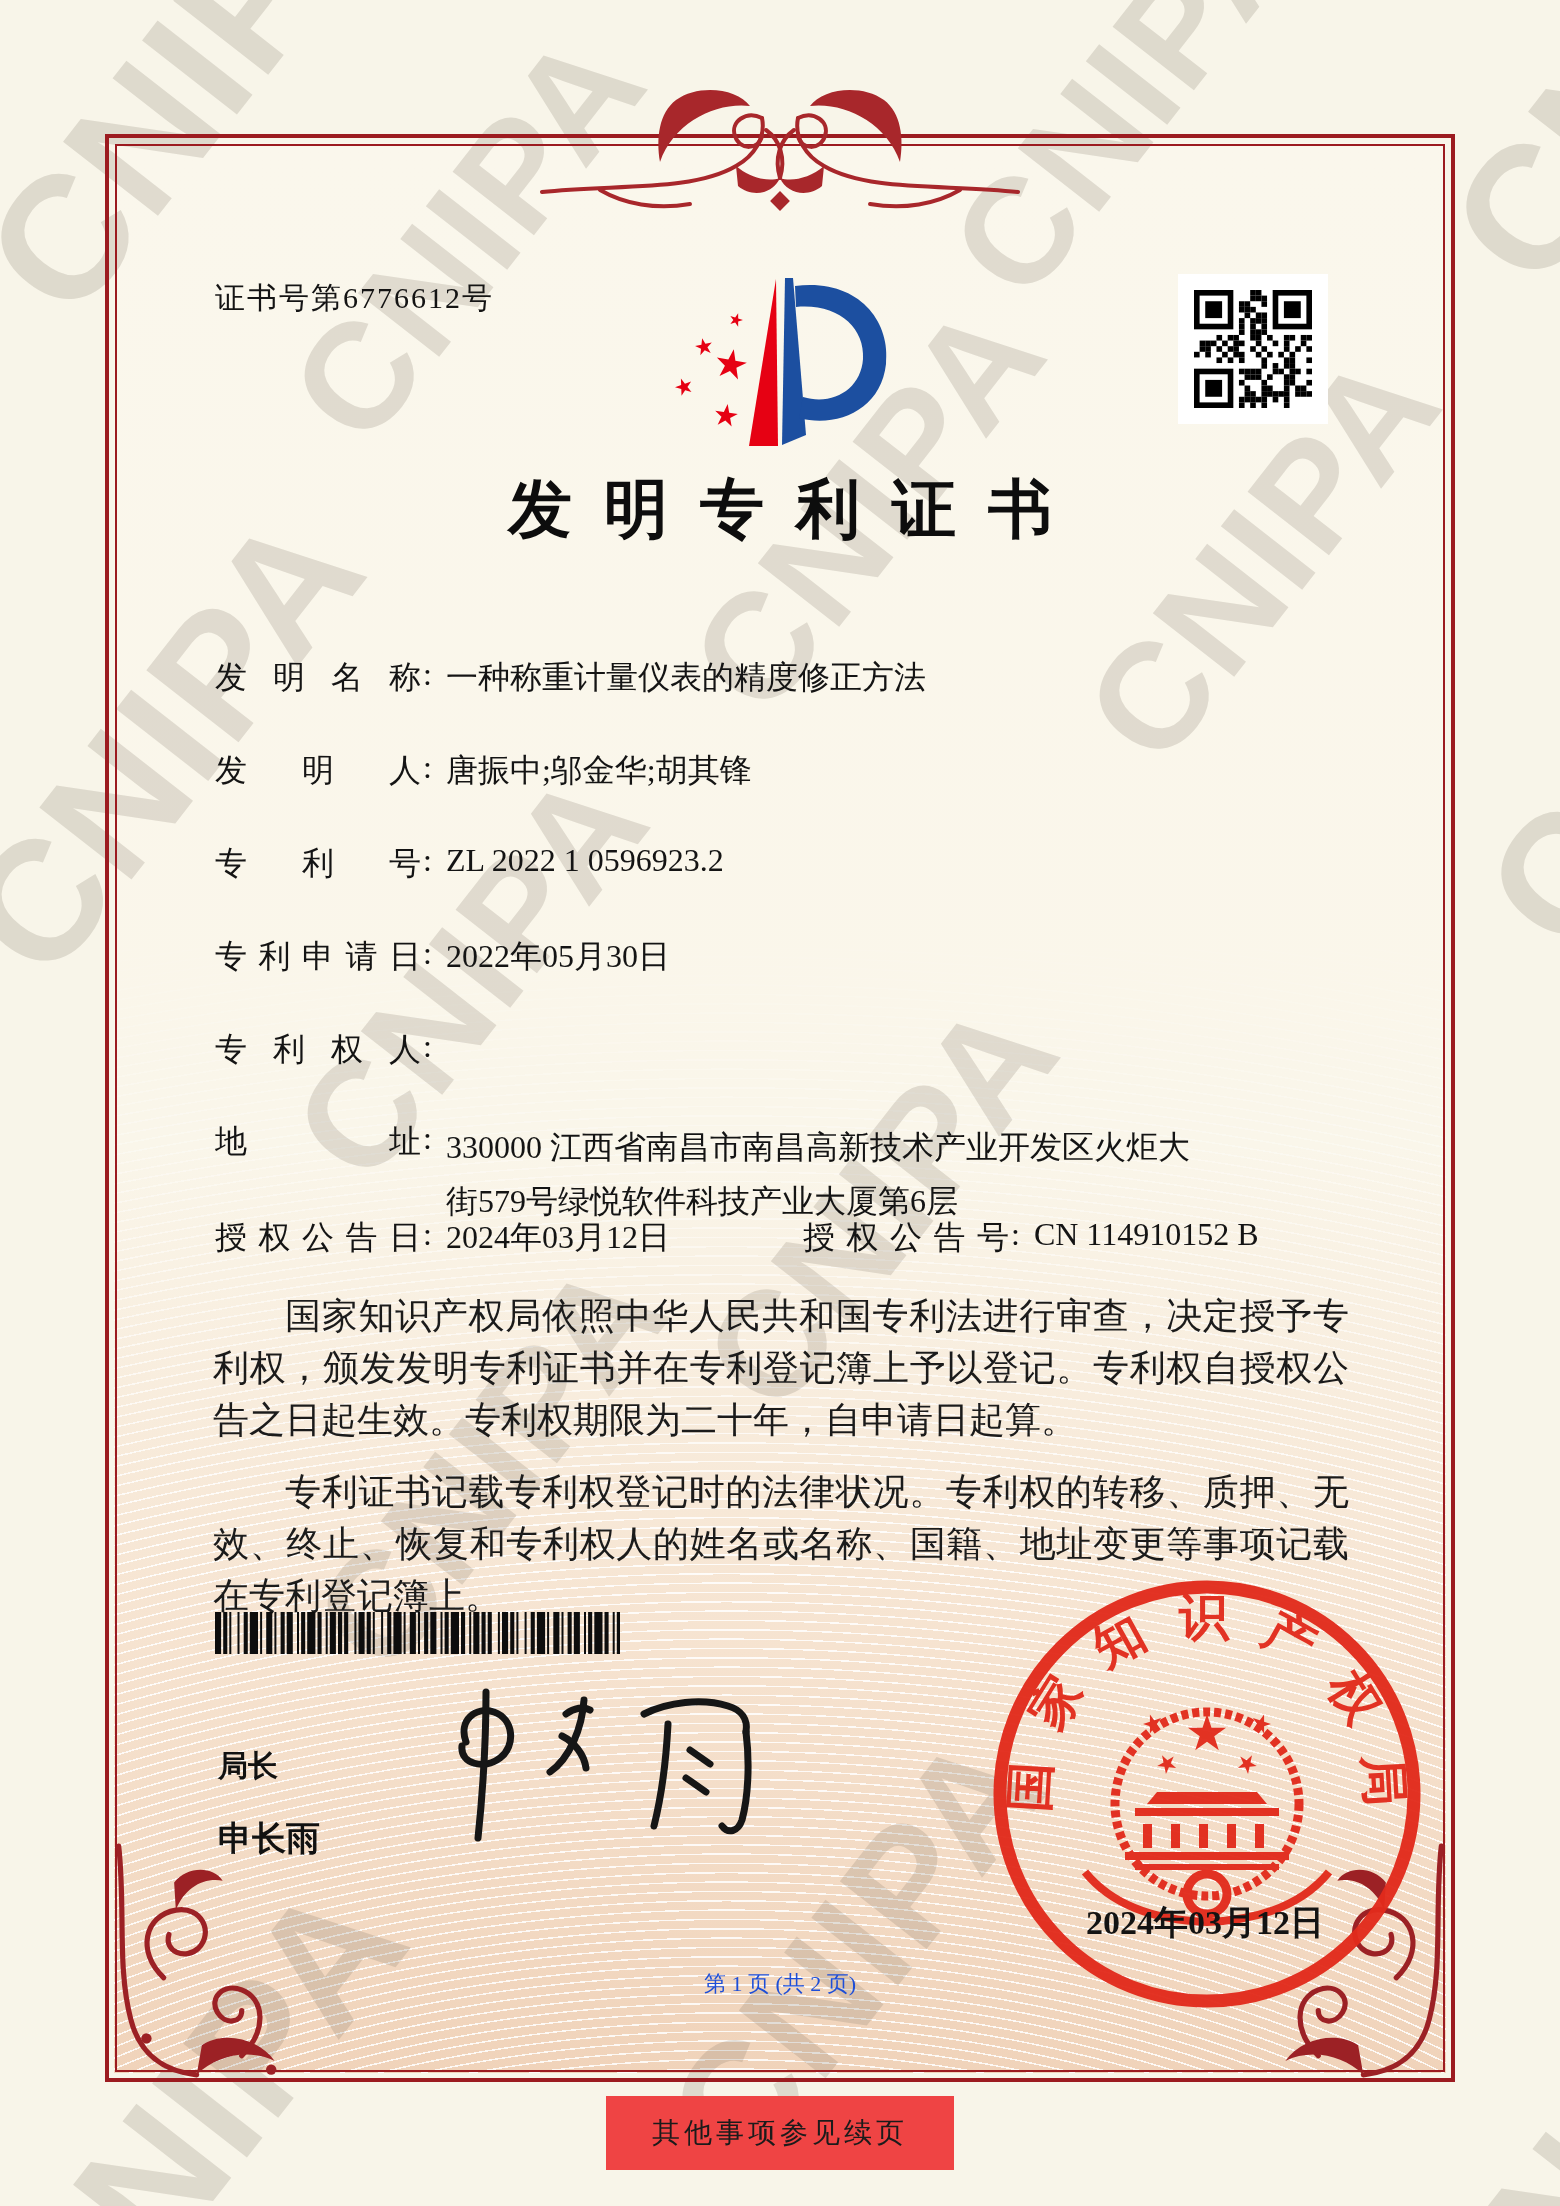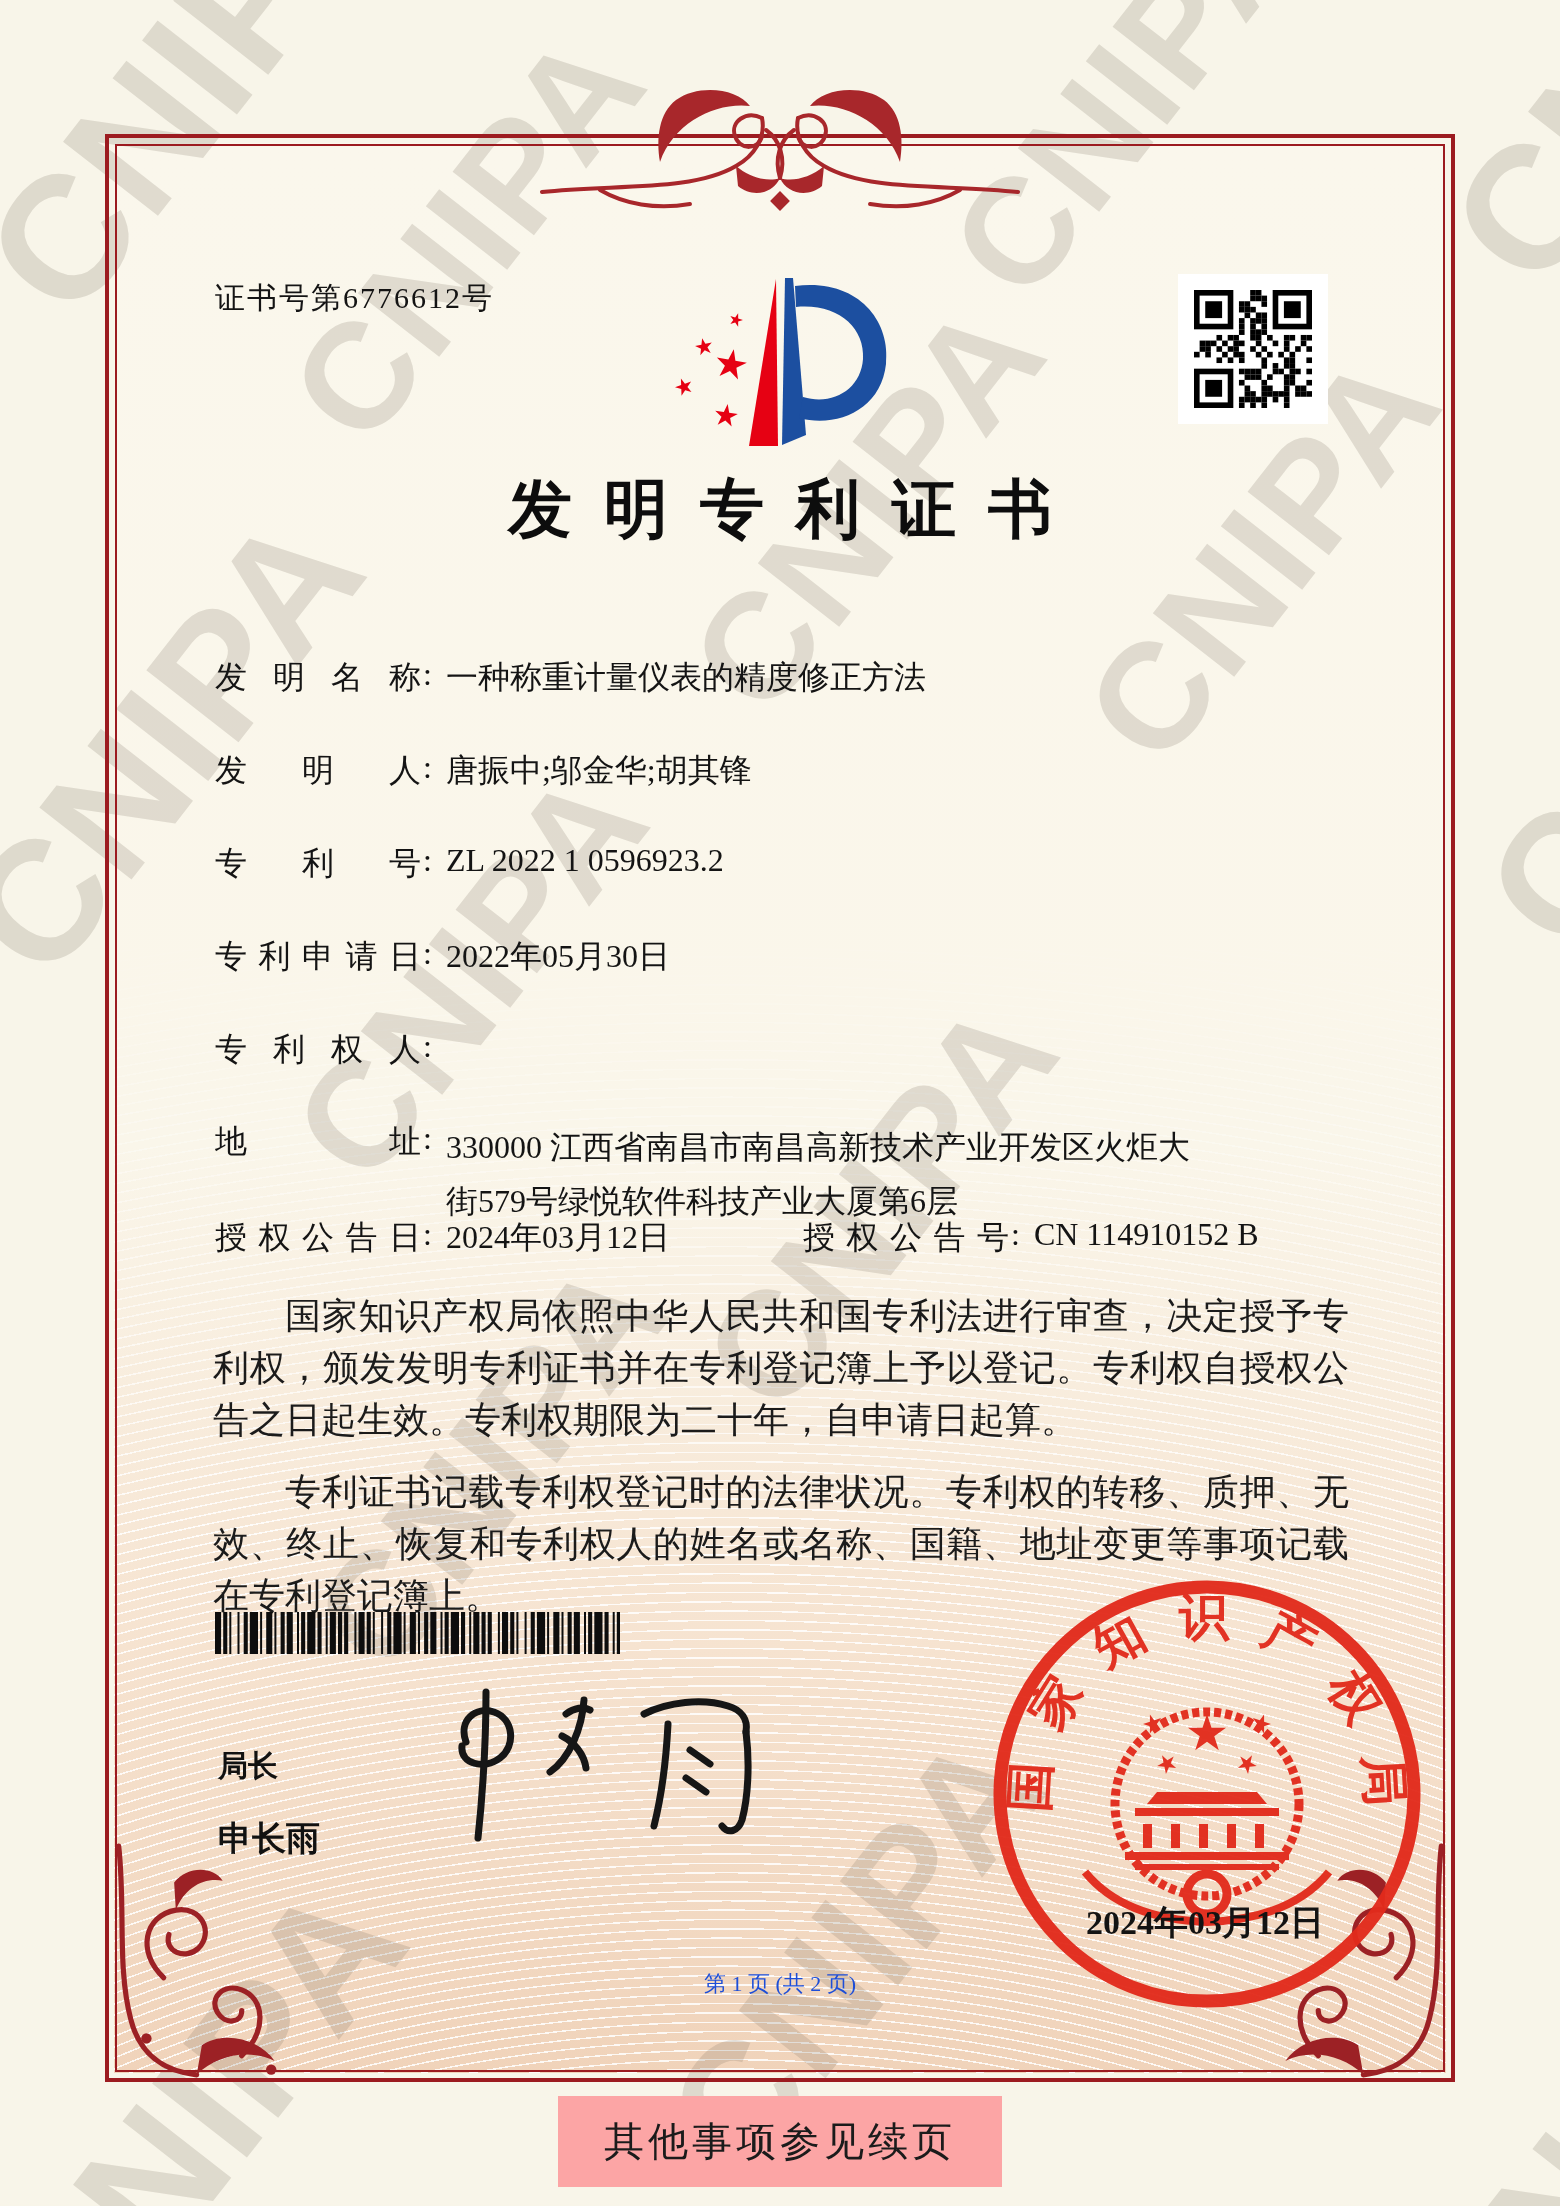--- a/index.html
+++ b/index.html
@@ -64,21 +64,21 @@
      font-family:"Liberation Sans","DejaVu Sans",sans-serif;font-weight:bold;font-size:30px;color:#111;}
   .sig-name{position:absolute;left:218px;top:1816px;z-index:5;
      font-family:"Liberation Sans","DejaVu Sans",sans-serif;font-weight:bold;font-size:34px;color:#111;text-align:center;}
   .signature{position:absolute;left:398px;top:1680px;z-index:5;}
   .seal{position:absolute;left:985px;top:1572px;z-index:5;}
   .seal-date{position:absolute;left:1062px;top:1900px;width:286px;text-align:center;z-index:6;
      font-size:34px;font-weight:bold;color:#131313;letter-spacing:0px;}
   .page-info{position:absolute;left:0;top:1969px;width:100%;text-align:center;z-index:5;font-size:22px;color:#1d4ed8;}
   .cont-note{
     position:absolute;left:50%;transform:translateX(-50%);top:2096px;z-index:5;
-    background:#fca5a5;padding:18px 46px;font-size:40px;letter-spacing:4px;color:#1b1b1b;white-space:nowrap;
+    background:#ef4444;padding:18px 46px;font-size:28px;letter-spacing:4px;color:#1b1b1b;white-space:nowrap;
   }
 </style>
 </head>
 <body>
 
 <div class="waves"></div>
 
 <div id="wm-layer">
     <div class="wm" style="left: -80px; top: -25px; font-size: 175px;">CNIPA</div>
     <div class="wm" style="left: 1385px; top: -55px; font-size: 175px;">CNIPA</div>

